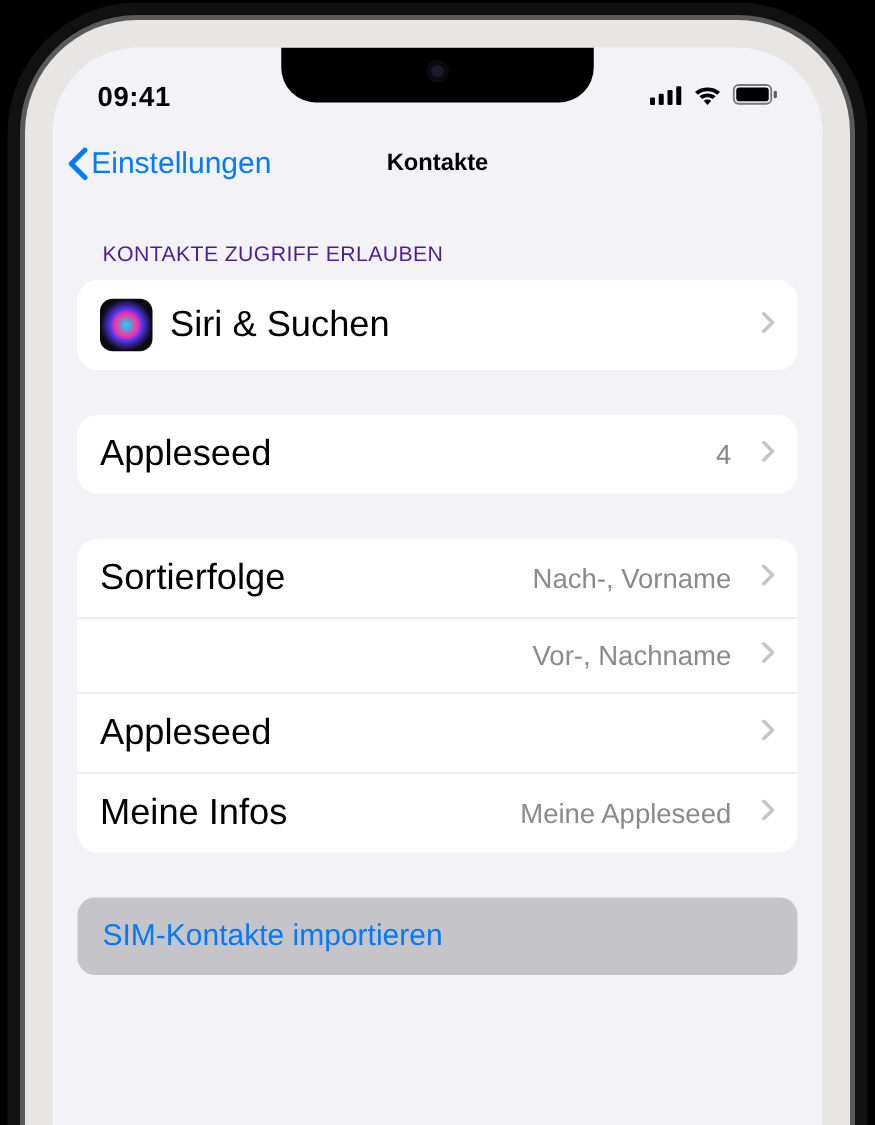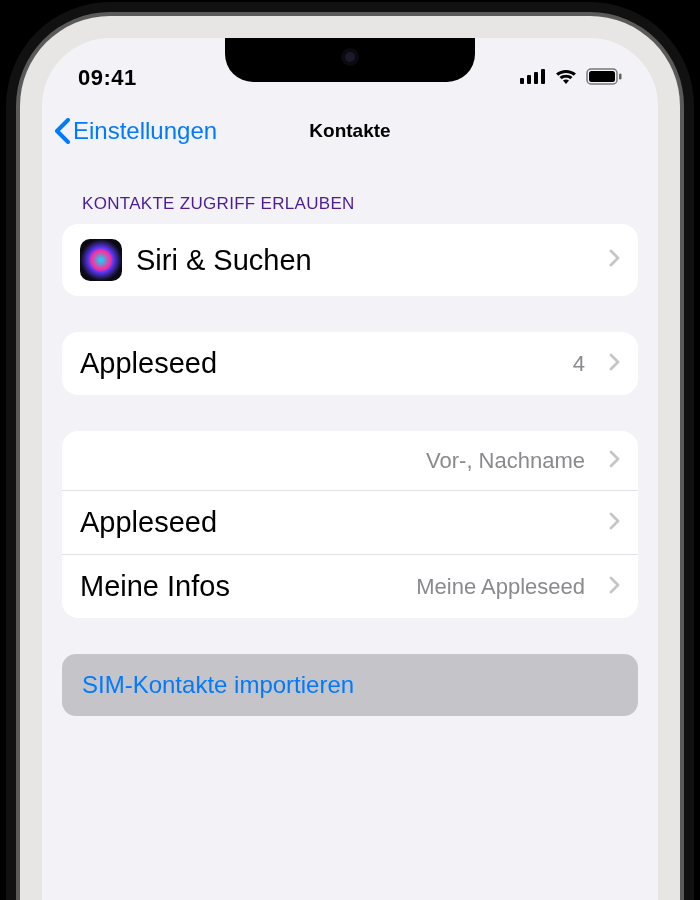--- a/index.html
+++ b/index.html
@@ -166,20 +166,28 @@
           <div class="row-spacer"></div>
           <div class="row-value">4</div>
           <span class="chevron"><svg width="11" height="18" viewBox="0 0 11 18">
                 <path d="M2 2 L9 9 L2 16" stroke="#c5c5c8" stroke-width="2.8" fill="none" stroke-linecap="round" stroke-linejoin="round"></path>
               </svg></span>
         </div>
       </div>
 
       <div class="group">
         <div class="row">
+          <div class="row-label">Sortierfolge</div>
+          <div class="row-spacer"></div>
+          <div class="row-value">Nach-, Vorname</div>
+          <span class="chevron"><svg width="11" height="18" viewBox="0 0 11 18">
+                <path d="M2 2 L9 9 L2 16" stroke="#c5c5c8" stroke-width="2.8" fill="none" stroke-linecap="round" stroke-linejoin="round"></path>
+              </svg></span>
+        </div>
+        <div class="row">
           <div class="row-spacer"></div>
           <div class="row-value">Vor-, Nachname</div>
           <span class="chevron"><svg width="11" height="18" viewBox="0 0 11 18">
                 <path d="M2 2 L9 9 L2 16" stroke="#c5c5c8" stroke-width="2.8" fill="none" stroke-linecap="round" stroke-linejoin="round"></path>
               </svg></span>
         </div>
         <div class="row">
           <div class="row-label">Appleseed</div>
           <div class="row-spacer"></div>
           <span class="chevron"><svg width="11" height="18" viewBox="0 0 11 18">

